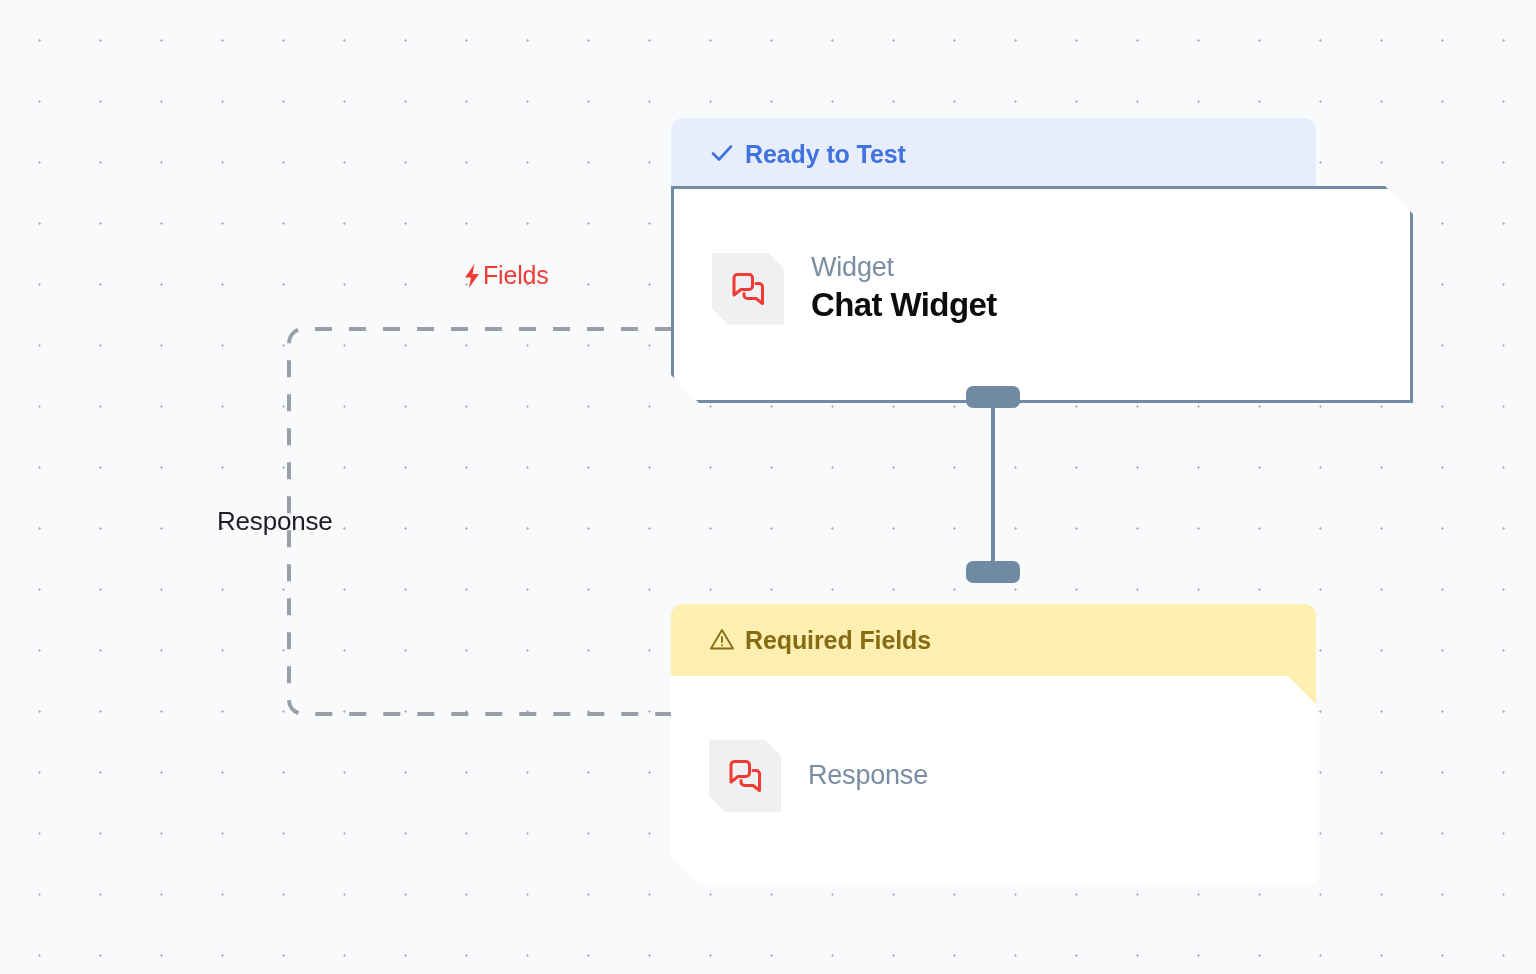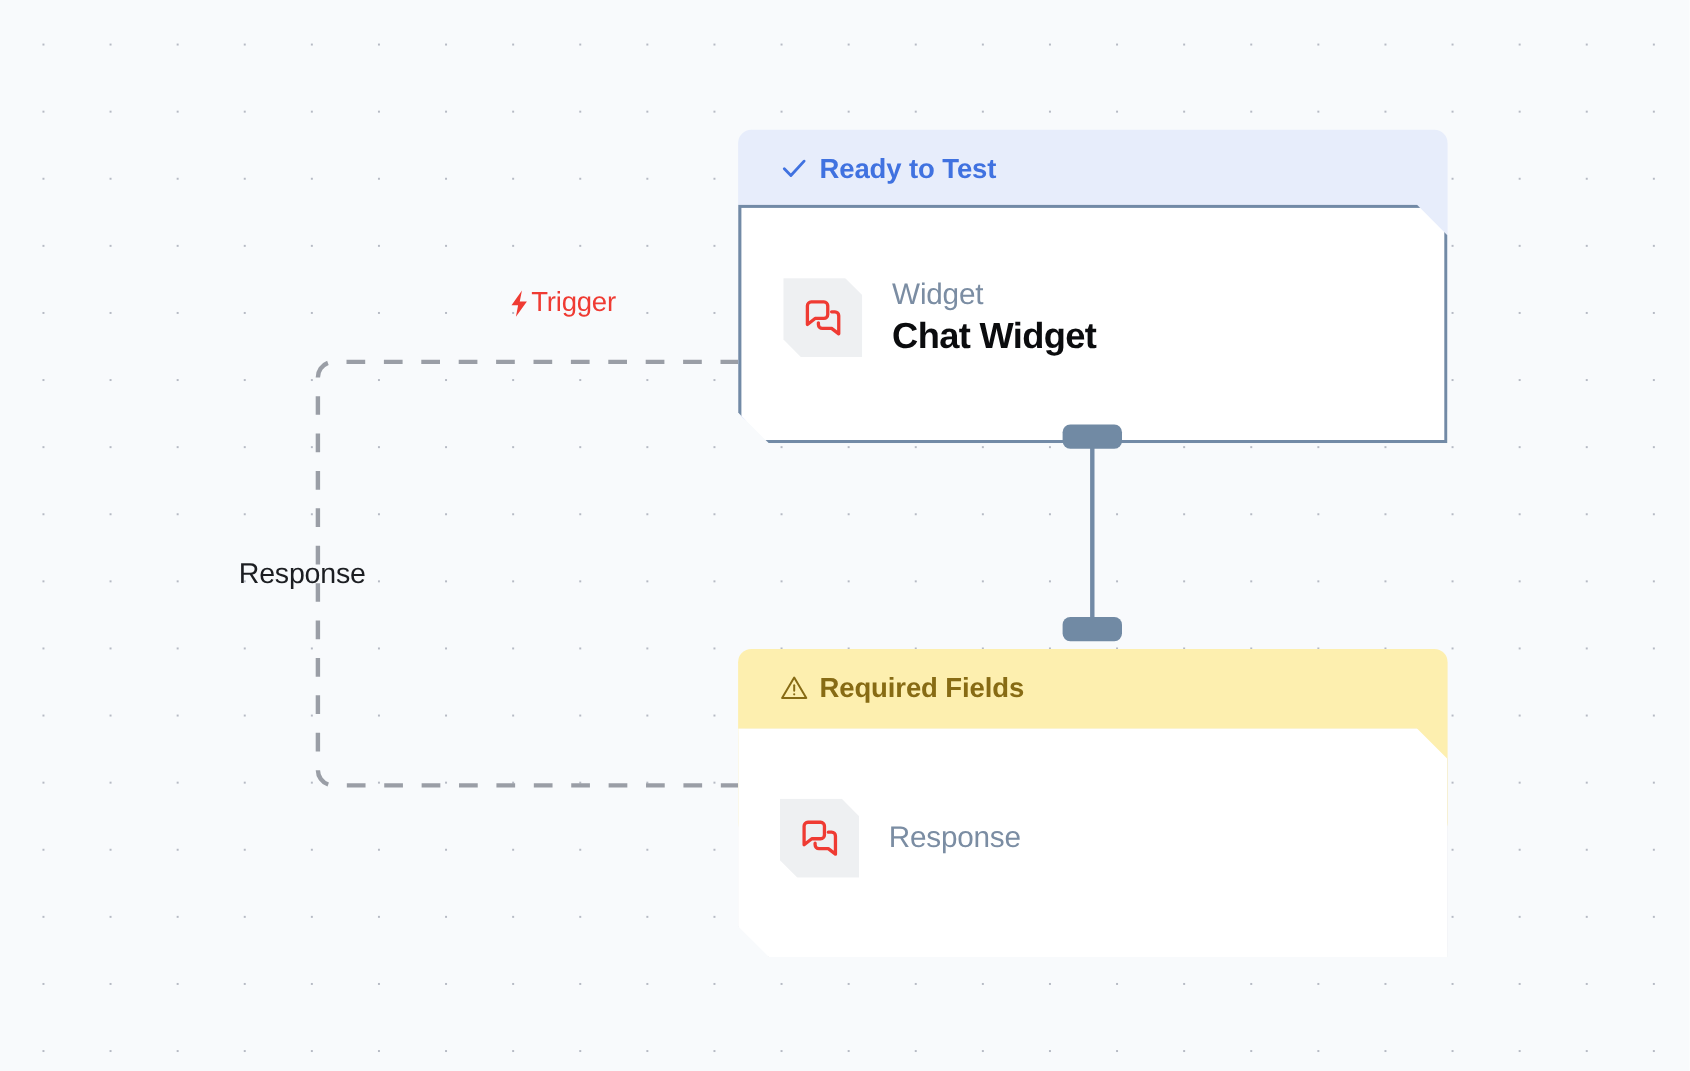--- a/index.html
+++ b/index.html
@@ -92,31 +92,31 @@
     border-radius: 12px;
     color: #4072e0;
     padding-top: 0;
     align-items: flex-start;
     padding-top: 22px;
   }
   #node-widget .node-card {
     position: absolute;
     left: 0;
     top: 68px;
-    width: 645px;
+    width: 742px;
     height: 217px;
     background: #ffffff;
     border: 3px solid #728aa6;
     clip-path: polygon(0 0, calc(100% - 28px) 0, 100% 28px, 100% 100%, 28px 100%, 0 calc(100% - 28px));
   }
 
   
   #node-response {
     left: 671px;
-    top: 590px;
+    top: 604px;
     width: 645px;
     height: 280px;
     text-align: right;
   }
   #node-response .node-banner {
     width: 645px;
     height: 170px;
     background: #fdefaf;
     border-radius: 12px;
     color: #876b14;
@@ -201,21 +201,21 @@
 
     <path d="M 993 400 V 570" fill="none" stroke="#728aa6" stroke-width="4"></path>
   </svg>
 
   <div class="edge-label trigger">
     <span class="bolt-icon">
       <svg viewBox="0 0 20 26" width="20" height="26" xmlns="http://www.w3.org/2000/svg">
         <path d="M12.5 1 L3 14.5 H9 L7 25 L17 11 H10.5 Z" fill="#ef3b33"></path>
       </svg>
     </span>
-    <span>Trigger</span>
+    <span>Fields</span>
   </div>
 
   <div class="edge-label response">
     <span>Response</span>
   </div>
 
   <div class="node" id="node-widget">
 
     <div class="node-banner">
       <span class="check-icon">

